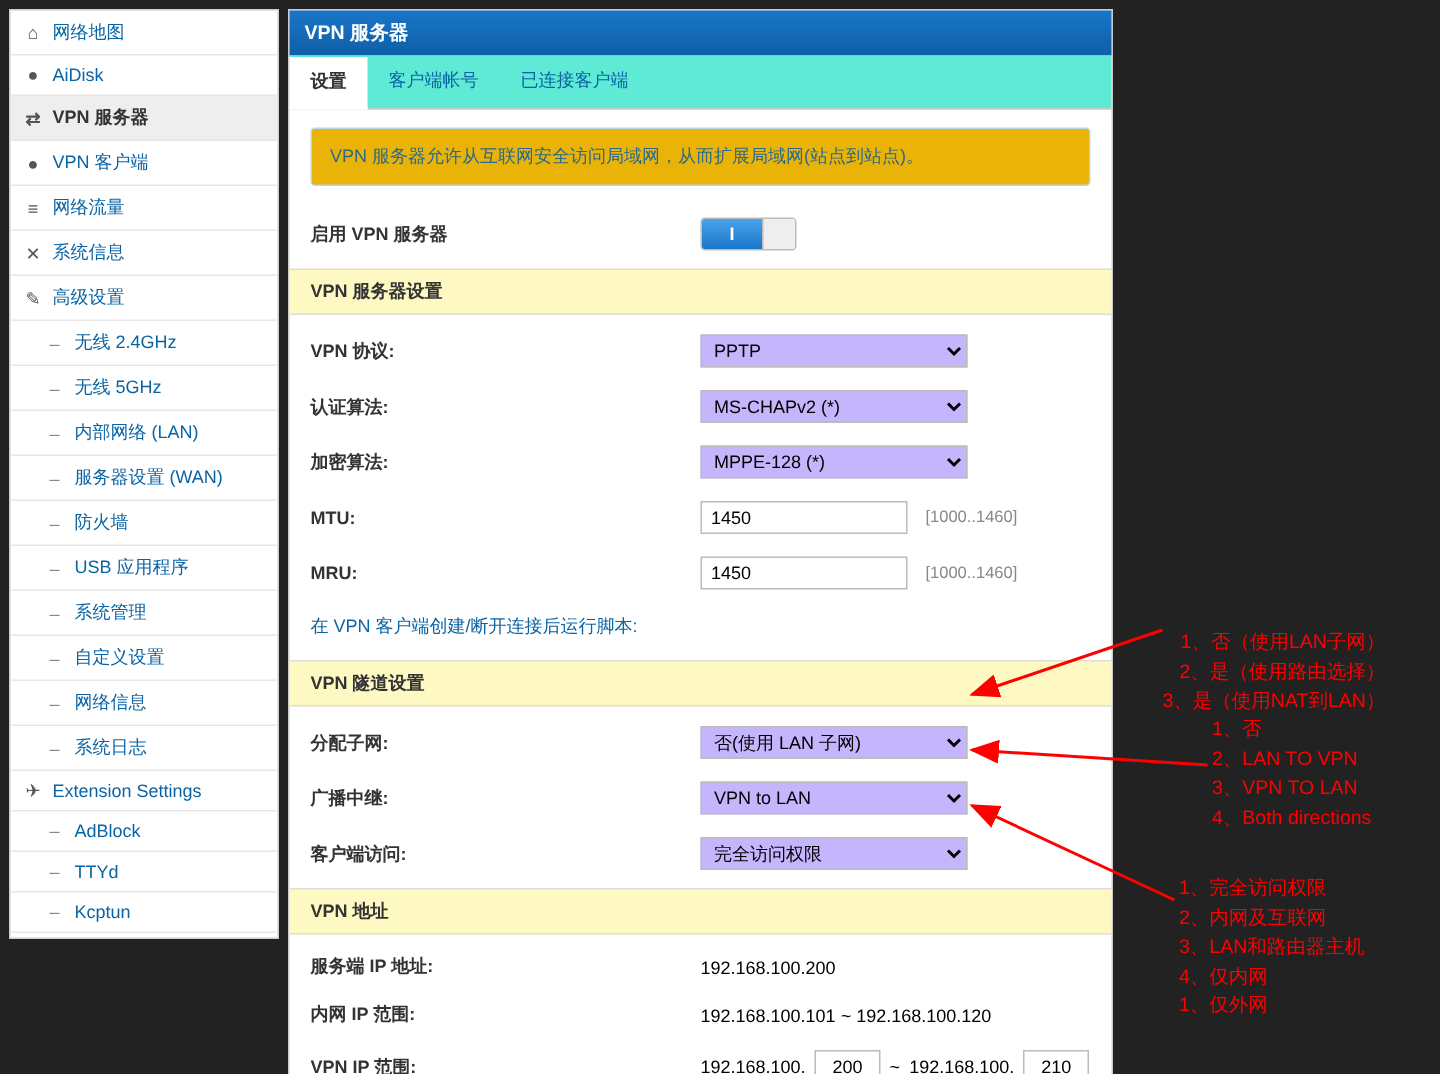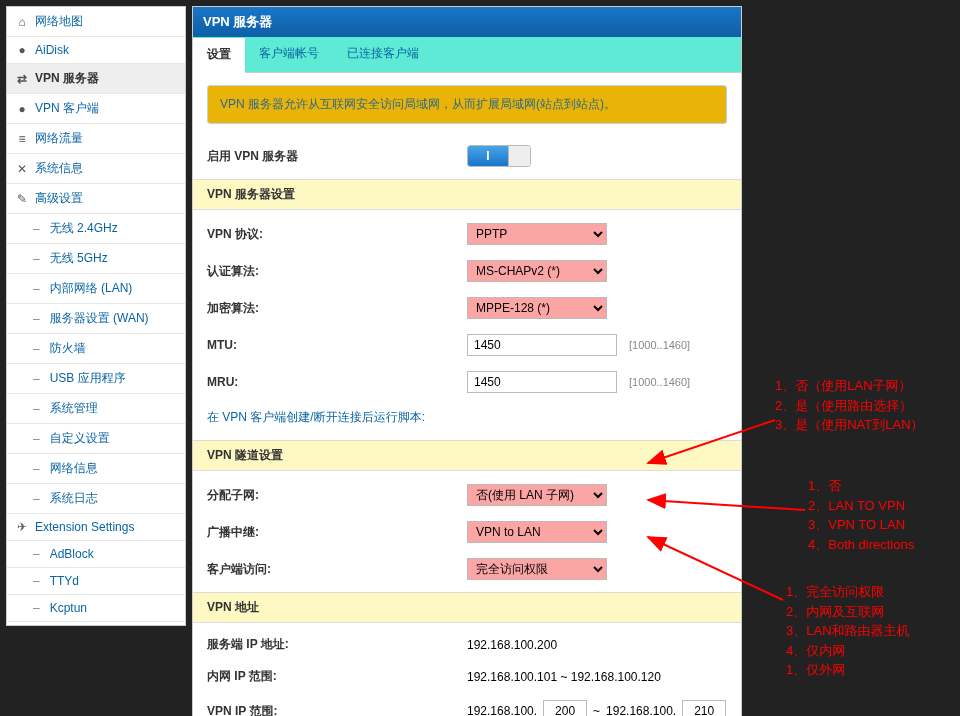--- a/index.html
+++ b/index.html
@@ -115,29 +115,29 @@
   .section-head {
     background: #fef9c3;
     margin: 4px -14px 6px -14px;
     padding: 6px 14px;
     font-weight: bold;
     color: #333;
     border-top:1px solid #ddd;
     border-bottom:1px solid #ddd;
   }
   select.sel {
-    width: 140px;
+    width: 178px;
     height: 22px;
     border: 1px solid #bbb;
-    background: #fca5a5;
+    background: #c4b5fd;
     font-size: 12px;
     padding: 1px 4px;
   }
   input.txt {
-    width: 150px;
+    width: 138px;
     height: 22px;
     border: 1px solid #bbb;
     padding: 2px 6px;
     font-size: 12px;
   }
   input.txt.sm { width: 44px; text-align: center;}
   .hint { color:#888; font-size:11px; margin-left:6px;}
   .link-row {
     padding: 8px 0 10px 0;
   }
@@ -353,21 +353,21 @@
           <span>~</span>
           <span>192.168.100.</span>
           <input class="txt sm" value="210" style="">
         </div>
       </div>
 
     </div>
   </div>
 </div>
 
-<div class="ann" style="left:775px; top:376px;">
+<div class="ann" style="left:775px; top:418px;text-align:right;">
   <div>1、否（使用LAN子网）</div>
   <div>2、是（使用路由选择）</div>
   <div>3、是（使用NAT到LAN）</div>
 </div>
 <div class="ann" style="left:808px; top:476px;">
   <div>1、否</div>
   <div>2、LAN TO VPN</div>
   <div>3、VPN TO LAN</div>
   <div>4、Both directions</div>
 </div>

